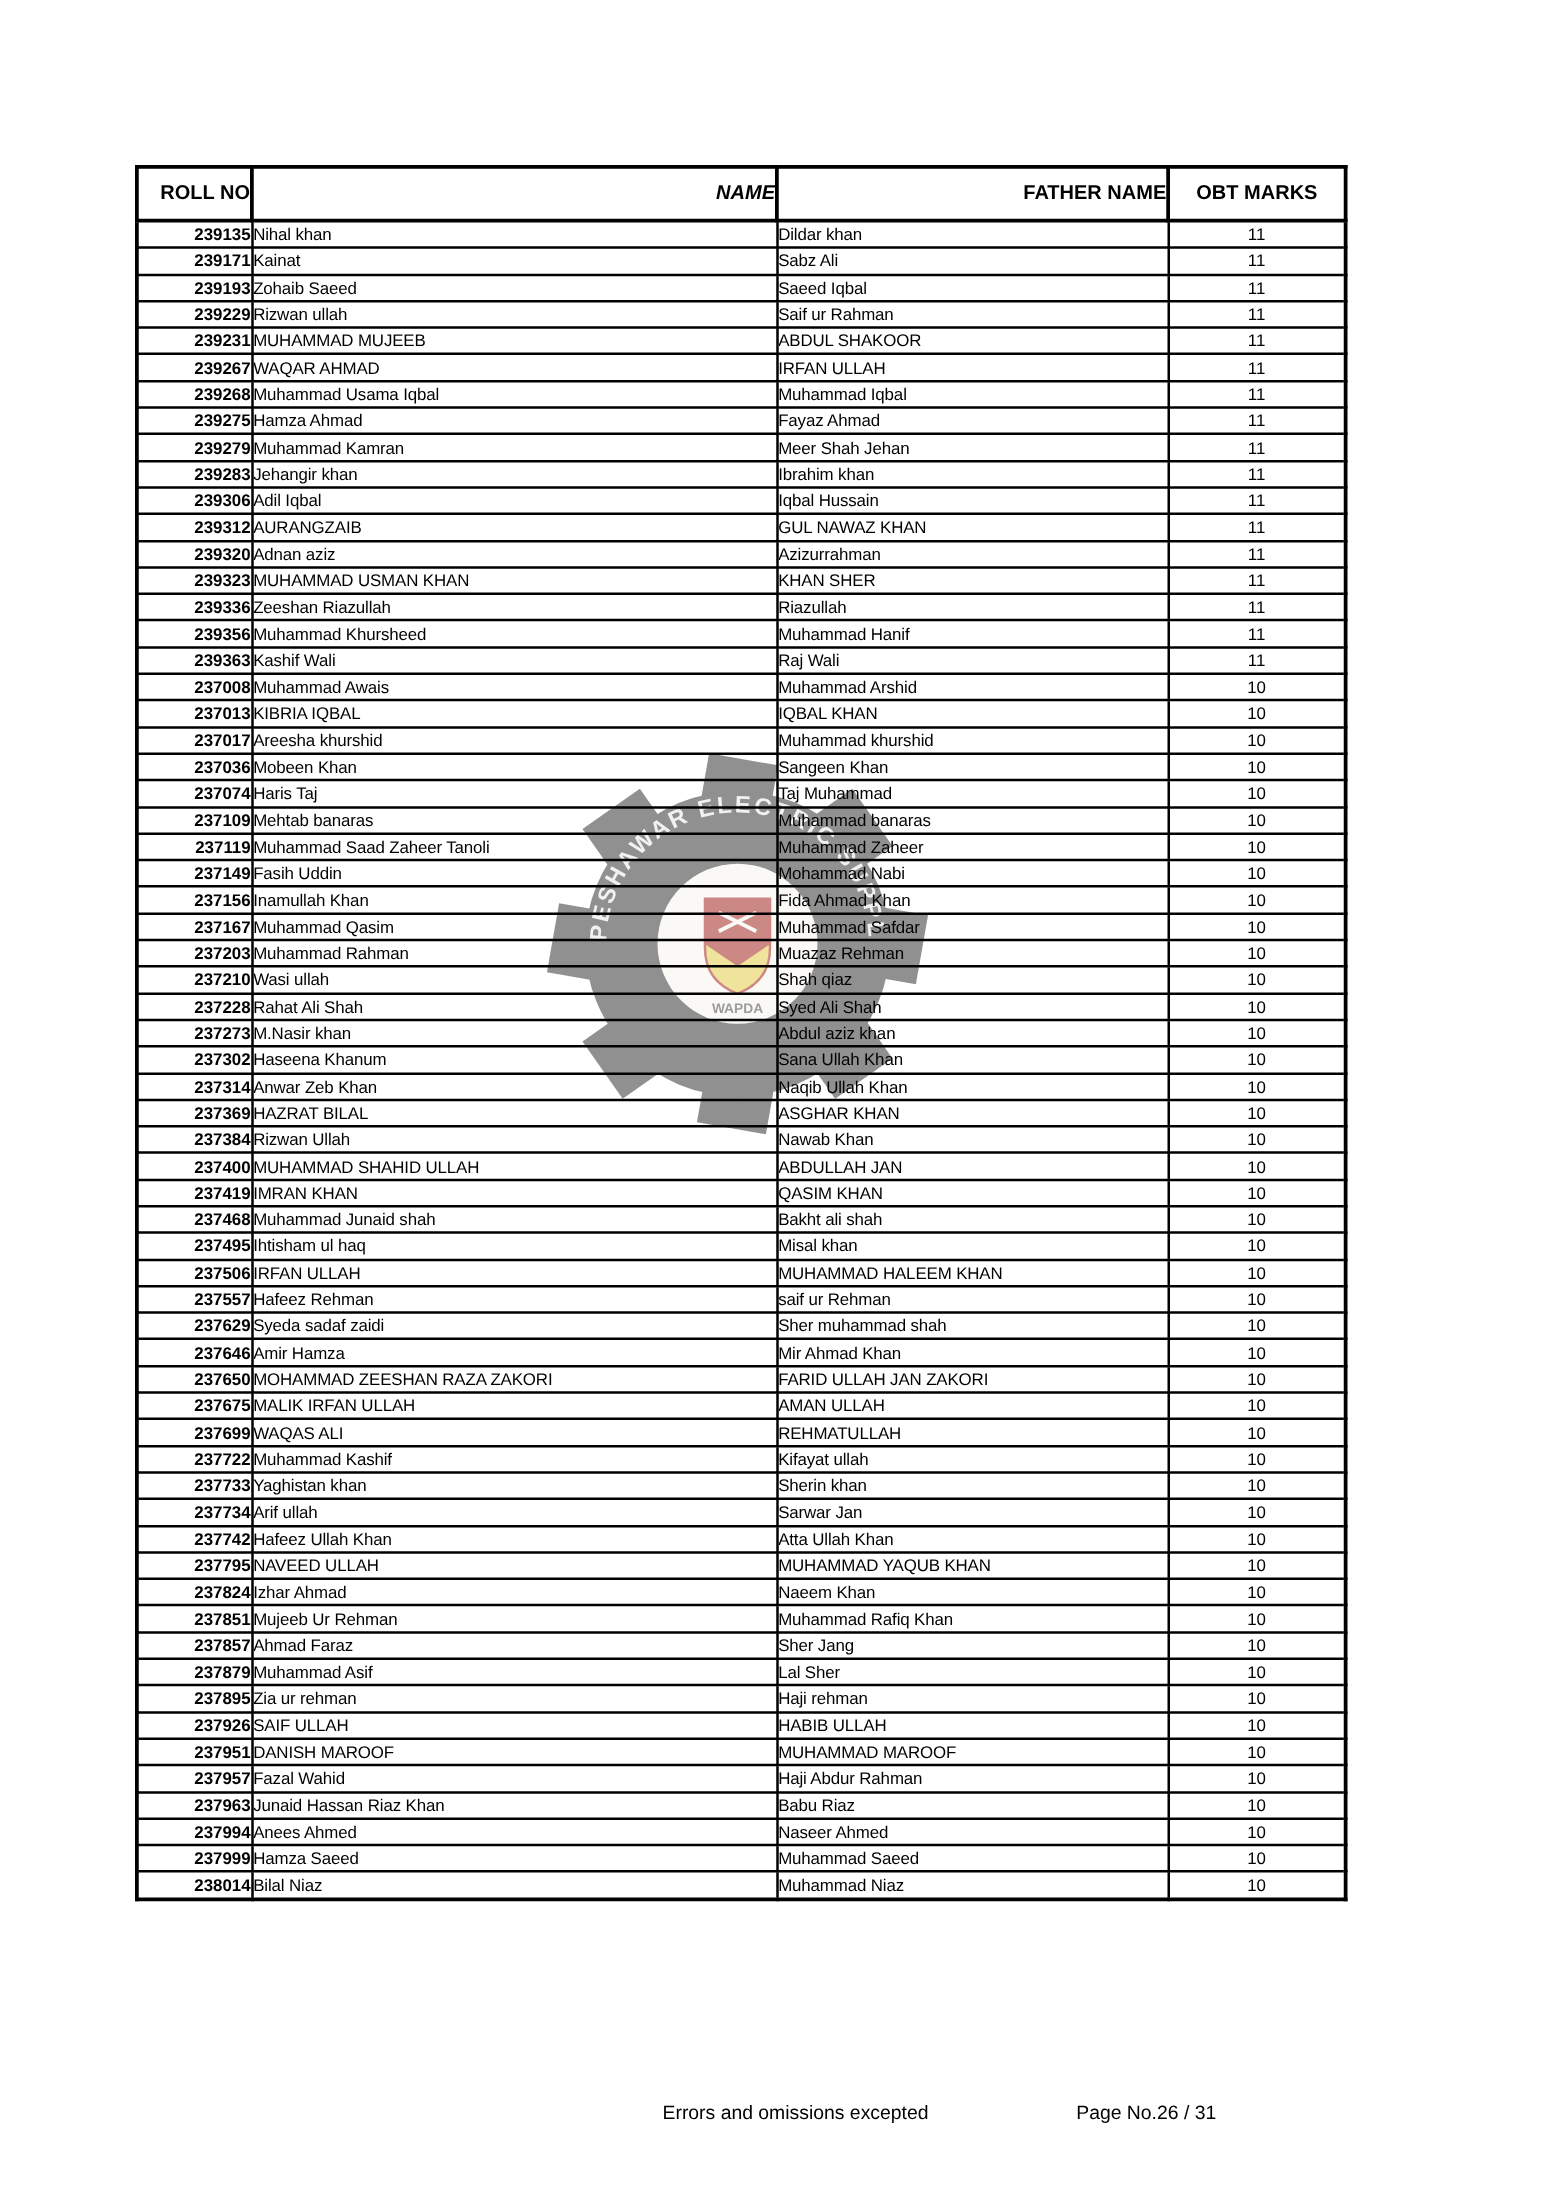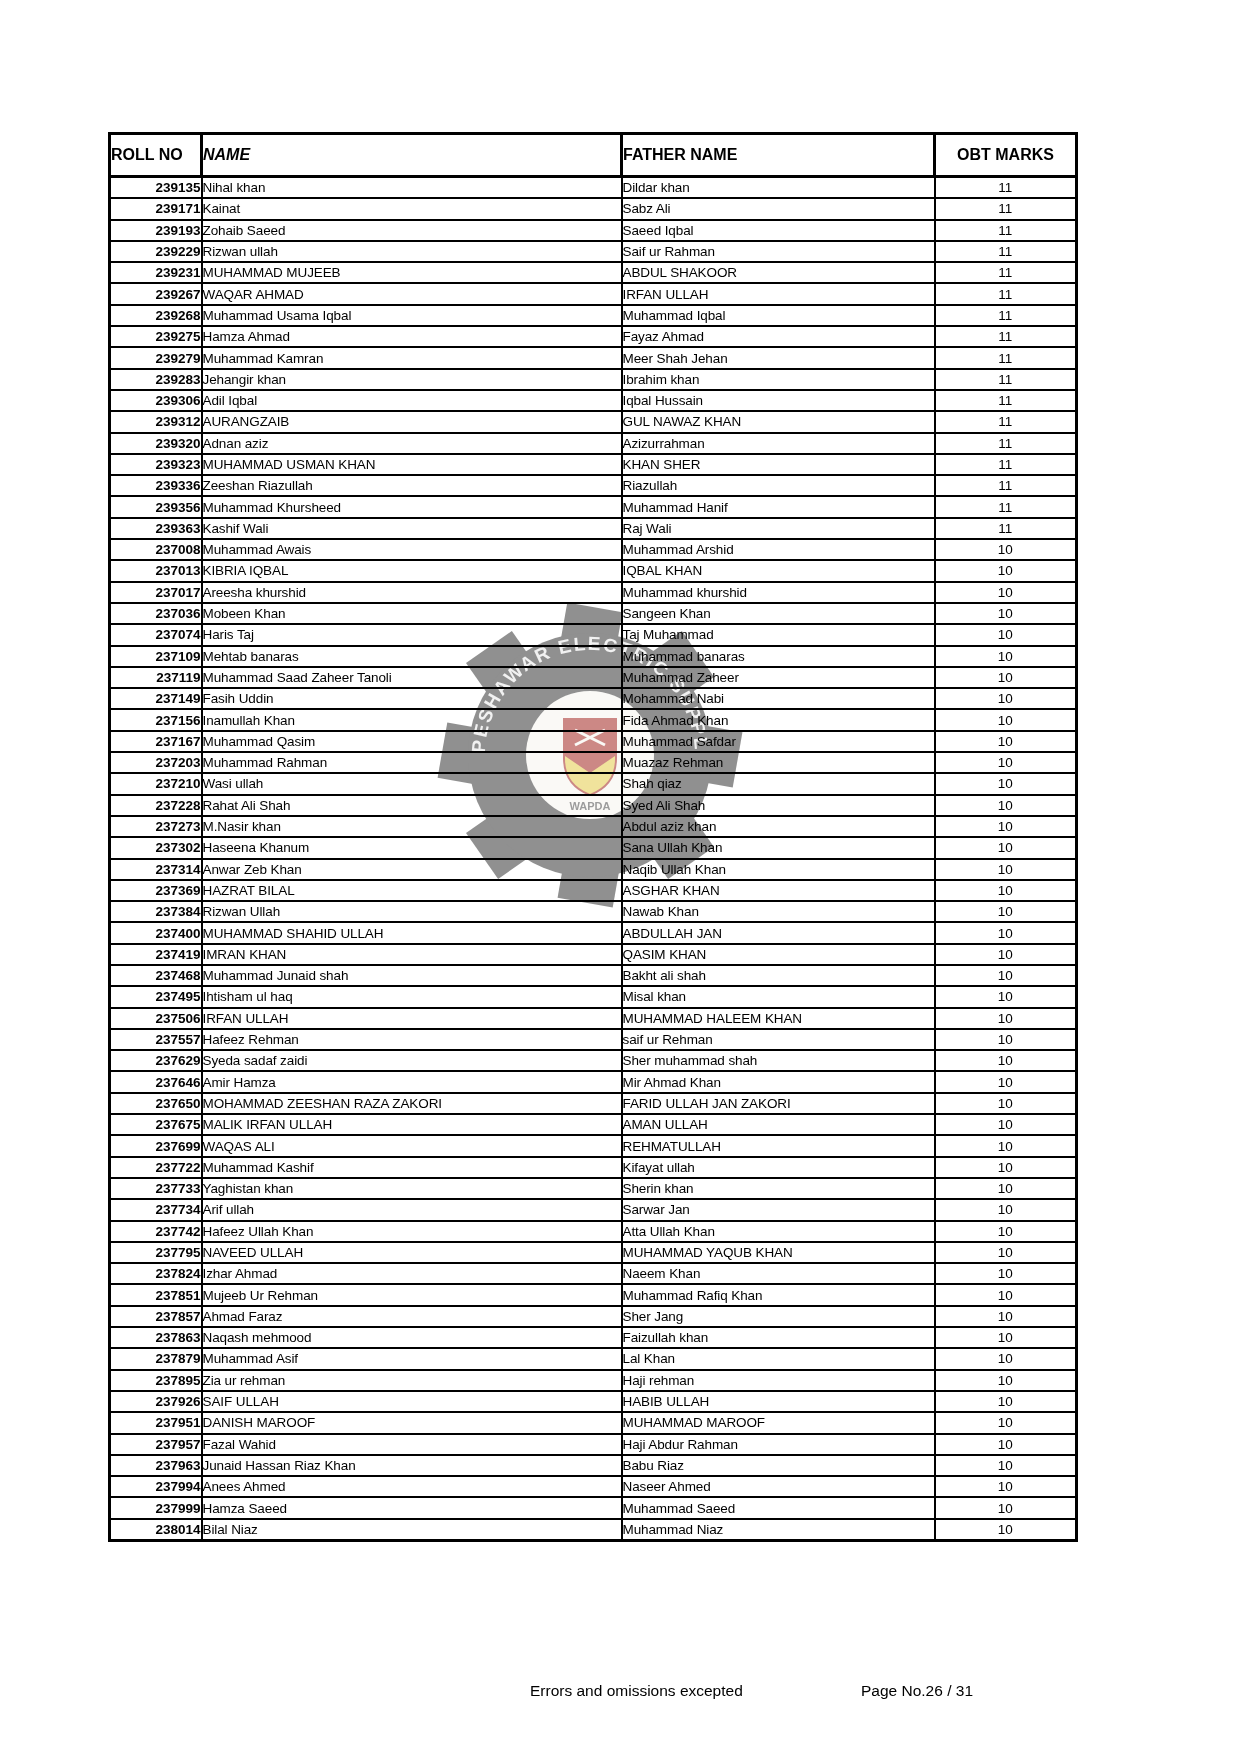--- a/index.html
+++ b/index.html
@@ -34,21 +34,21 @@
     padding:0;
     overflow:hidden;
     white-space:nowrap;
     background:transparent;
   }
   table.results tr.header-row th{
     border:3px solid #000;
     height:40px;
     font-size:16px;
     font-weight:bold;
-    text-align:left;
+    text-align:right;
     vertical-align:middle;
   }
   table.results{border:3px solid #000;}
   col.c-roll{width:92px;}
   col.c-name{width:420px;}
   col.c-father{width:313px;}
   col.c-marks{width:142px;}
   th.h-roll{padding-left:5px;}
   th.h-name{padding-left:6px;font-style:italic;}
   th.h-father{padding-left:6px;}
@@ -450,29 +450,23 @@
             <td class="father-cell">Muhammad Rafiq Khan</td>
             <td class="marks-cell">10</td>
           </tr>
           <tr>
             <td class="roll-cell">237857</td>
             <td class="name-cell">Ahmad Faraz</td>
             <td class="father-cell">Sher Jang</td>
             <td class="marks-cell">10</td>
           </tr>
           <tr>
-            <td class="roll-cell">237863</td>
-            <td class="name-cell">Naqash mehmood</td>
-            <td class="father-cell">Faizullah khan</td>
-            <td class="marks-cell">10</td>
-          </tr>
-          <tr>
             <td class="roll-cell">237879</td>
             <td class="name-cell">Muhammad Asif</td>
-            <td class="father-cell">Lal Khan</td>
+            <td class="father-cell">Lal Sher</td>
             <td class="marks-cell">10</td>
           </tr>
           <tr>
             <td class="roll-cell">237895</td>
             <td class="name-cell">Zia ur rehman</td>
             <td class="father-cell">Haji rehman</td>
             <td class="marks-cell">10</td>
           </tr>
           <tr>
             <td class="roll-cell">237926</td>

